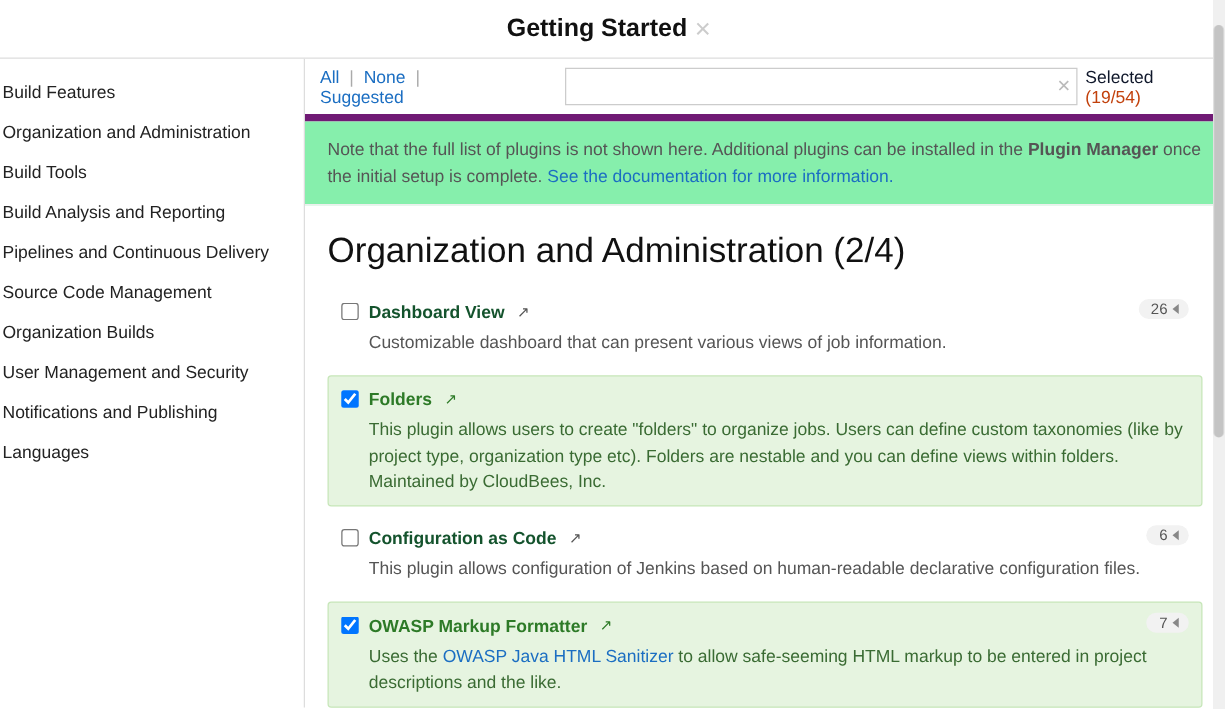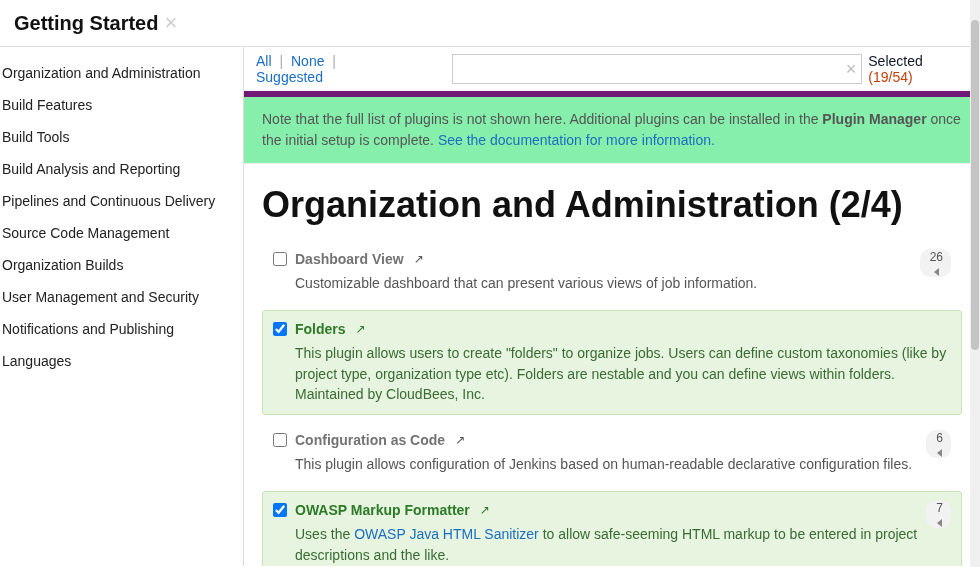--- a/index.html
+++ b/index.html
@@ -11,21 +11,21 @@
     width: 980px;
     height: 567px;
     overflow: hidden;
     position: relative;
   }
   .modal-header {
     border-bottom: 1px solid #ddd;
     padding: 10px 14px;
     display: flex;
     align-items: center;
-    justify-content: flex-start;
+    justify-content: center;
   }
   .modal-title {
     font-size: 20px;
     font-weight: 600;
     color: #111;
   }
   .close-x {
     font-size: 22px;
     color: #ccc;
     cursor: pointer;
@@ -100,22 +100,22 @@
   .notice {
     background: #86efac;
     border-bottom: 1px solid #eee;
     padding: 12px 18px;
     color: #555;
     line-height: 1.5;
   }
   .notice a { color: #1b6ec2; text-decoration: none; }
   .content-pad { padding: 10px 18px 40px 18px; }
   h2.section-title {
-    font-size: 36px;
-    font-weight: 700;
+    font-size: 28px;
+    font-weight: 400;
     color: #111;
     margin: 10px 0 14px 0;
   }
   .plugin-row {
     border: 1px solid transparent;
     border-radius: 3px;
     padding: 10px 12px 10px 10px;
     margin-bottom: 6px;
     position: relative;
   }
@@ -128,21 +128,21 @@
     align-items: center;
     gap: 8px;
   }
   .chk {
     width: 14px;
     height: 14px;
     flex: 0 0 14px;
   }
   .plugin-name {
     font-weight: 600;
-    color: #737373;
+    color: #14532d;
   }
   .plugin-row.selected .plugin-name { color: #2d7a27; }
   .ext-icon {
     font-size: 12px;
     color: #555;
     margin-left: 2px;
   }
   .plugin-row.selected .ext-icon { color: #2d7a27; }
   .desc {
     margin: 6px 0 0 22px;
@@ -157,21 +157,20 @@
     right: 10px;
     top: 8px;
     background: #f2f2f2;
     border-radius: 10px;
     padding: 1px 8px 1px 10px;
     font-size: 12px;
     color: #555;
     display: flex;
     align-items: center;
     gap: 4px;
-    flex-direction: column;
   }
   .badge .tri {
     width: 0; height: 0;
     border-top: 4px solid transparent;
     border-bottom: 4px solid transparent;
     border-right: 5px solid #888;
   }
   
   .outer-scroll {
     position: absolute;
@@ -192,22 +191,22 @@
 </head>
 <body>
 
 <div class="modal-header">
   <h1 class="modal-title">Getting Started</h1>
   <span class="close-x">×</span>
 </div>
 
 <div class="body">
   <nav class="sidebar">
+    <a class="side-item">Build Features</a>
     <a class="side-item">Organization and Administration</a>
-    <a class="side-item">Build Features</a>
     <a class="side-item">Build Tools</a>
     <a class="side-item">Build Analysis and Reporting</a>
     <a class="side-item">Pipelines and Continuous Delivery</a>
     <a class="side-item">Source Code Management</a>
     <a class="side-item">Organization Builds</a>
     <a class="side-item">User Management and Security</a>
     <a class="side-item">Notifications and Publishing</a>
     <a class="side-item">Languages</a>
   </nav>
 

